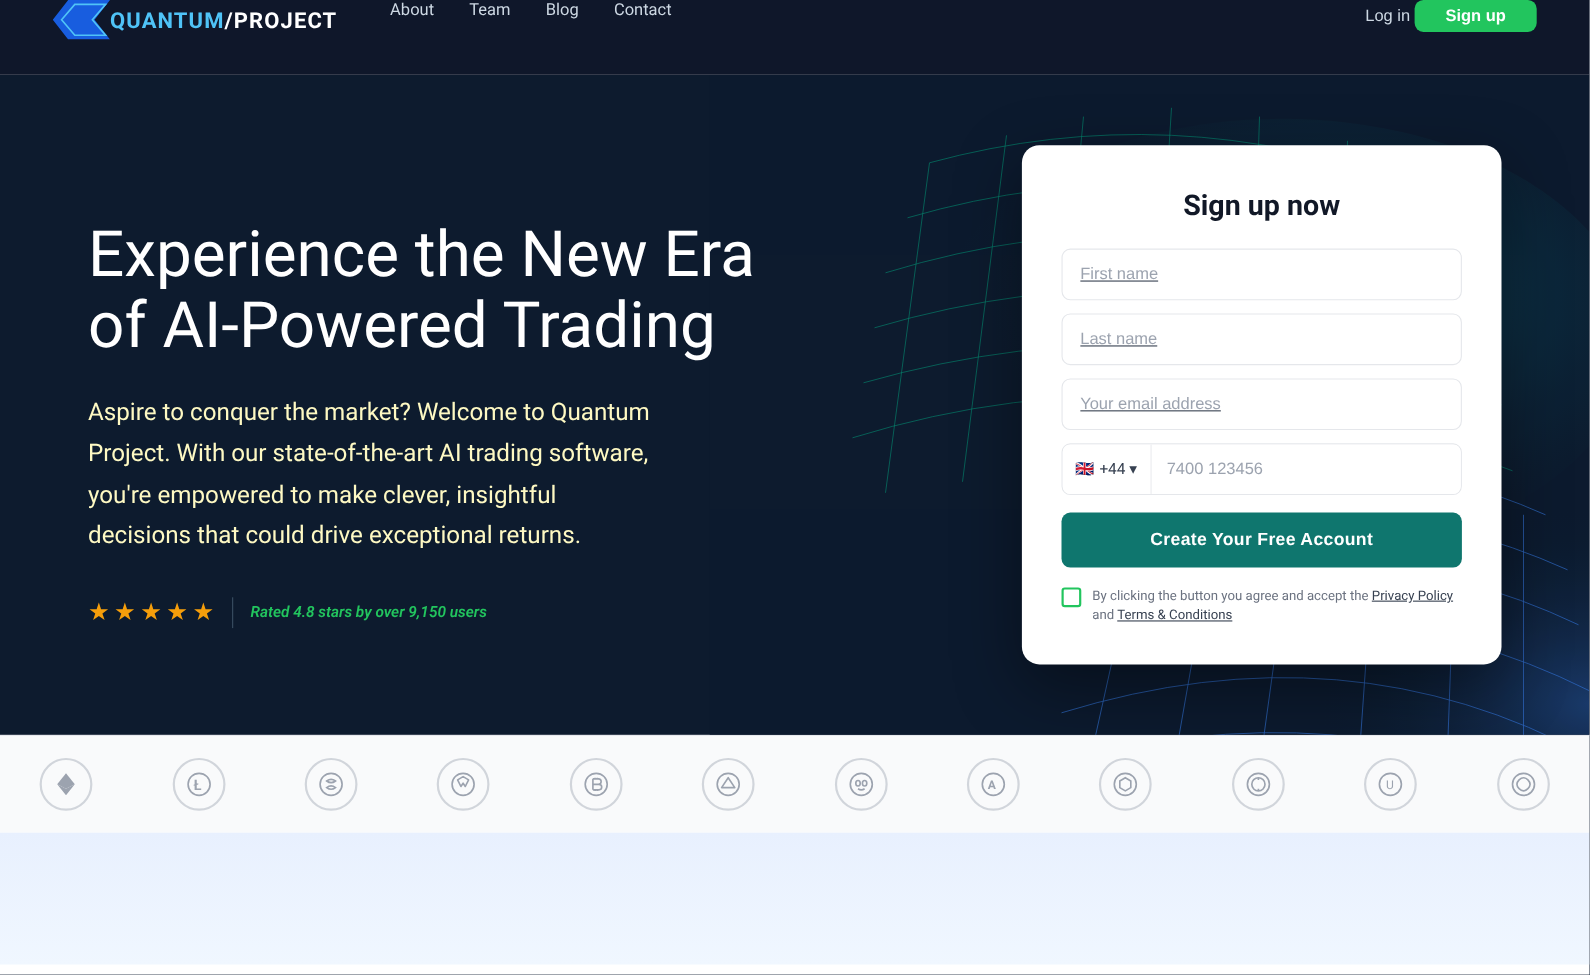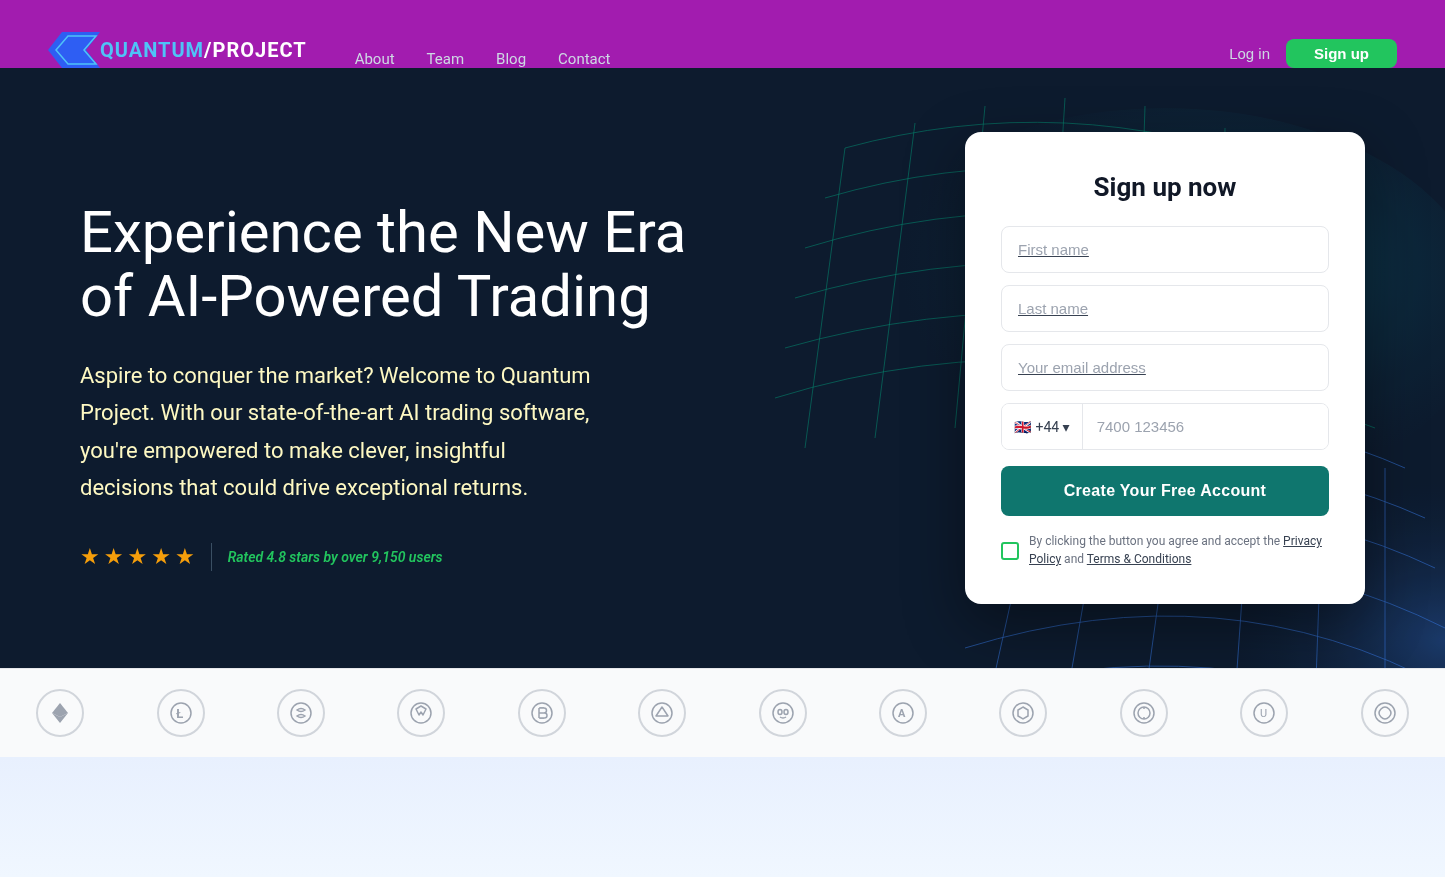--- a/index.html
+++ b/index.html
@@ -1,22 +1,22 @@
 <!DOCTYPE html>
 <html><head>
   <meta charset="utf-8">
   <style>
     * { box-sizing: border-box; margin: 0; padding: 0; }
     body { font-family: -apple-system, BlinkMacSystemFont, 'Segoe UI', Roboto, sans-serif; overflow-x: hidden; }
 
     
     nav {
-      background: #a21caf;
-      display: flex;
-      align-items: flex-end;
+      background: #0f172a;
+      display: flex;
+      align-items: flex-start;
       padding: 0 48px;
       height: 68px;
       position: relative;
       z-index: 10;
     }
     .logo-wrap {
       display: flex;
       align-items: center;
       margin-right: 48px;
     }
@@ -34,21 +34,21 @@
     }
     .nav-links a {
       color: #cdd8e3;
       text-decoration: none;
       font-size: 15px;
       font-weight: 400;
     }
     .nav-actions {
       display: flex;
       align-items: center;
-      gap: 16px;
+      gap: 4px;
     }
     .btn-login {
       color: #cdd8e3;
       background: none;
       border: none;
       font-size: 15px;
       cursor: pointer;
       font-weight: 500;
     }
     .btn-signup {
@@ -115,21 +115,21 @@
       width: 1px;
       height: 28px;
       background: #3a4f63;
     }
 
     
     .signup-card {
       background: white;
       border-radius: 16px;
       padding: 40px 36px 36px;
-      width: 400px;
+      width: 436px;
       z-index: 2;
       box-shadow: 0 20px 60px rgba(0,0,0,0.4);
       position: relative;
       margin-left: auto;
     }
     .signup-title {
       font-size: 26px;
       font-weight: 700;
       color: #111827;
       text-align: center;
@@ -184,21 +184,21 @@
       border: none;
       border-radius: 8px;
       font-size: 16px;
       font-weight: 600;
       cursor: pointer;
       margin-bottom: 16px;
       letter-spacing: 0.3px;
     }
     .agree-row {
       display: flex;
-      align-items: center;
+      align-items: flex-start;
       gap: 10px;
     }
     .agree-checkbox {
       width: 18px;
       height: 18px;
       border: 2px solid #22c55e;
       border-radius: 3px;
       flex-shrink: 0;
       margin-top: 2px;
       cursor: pointer;

